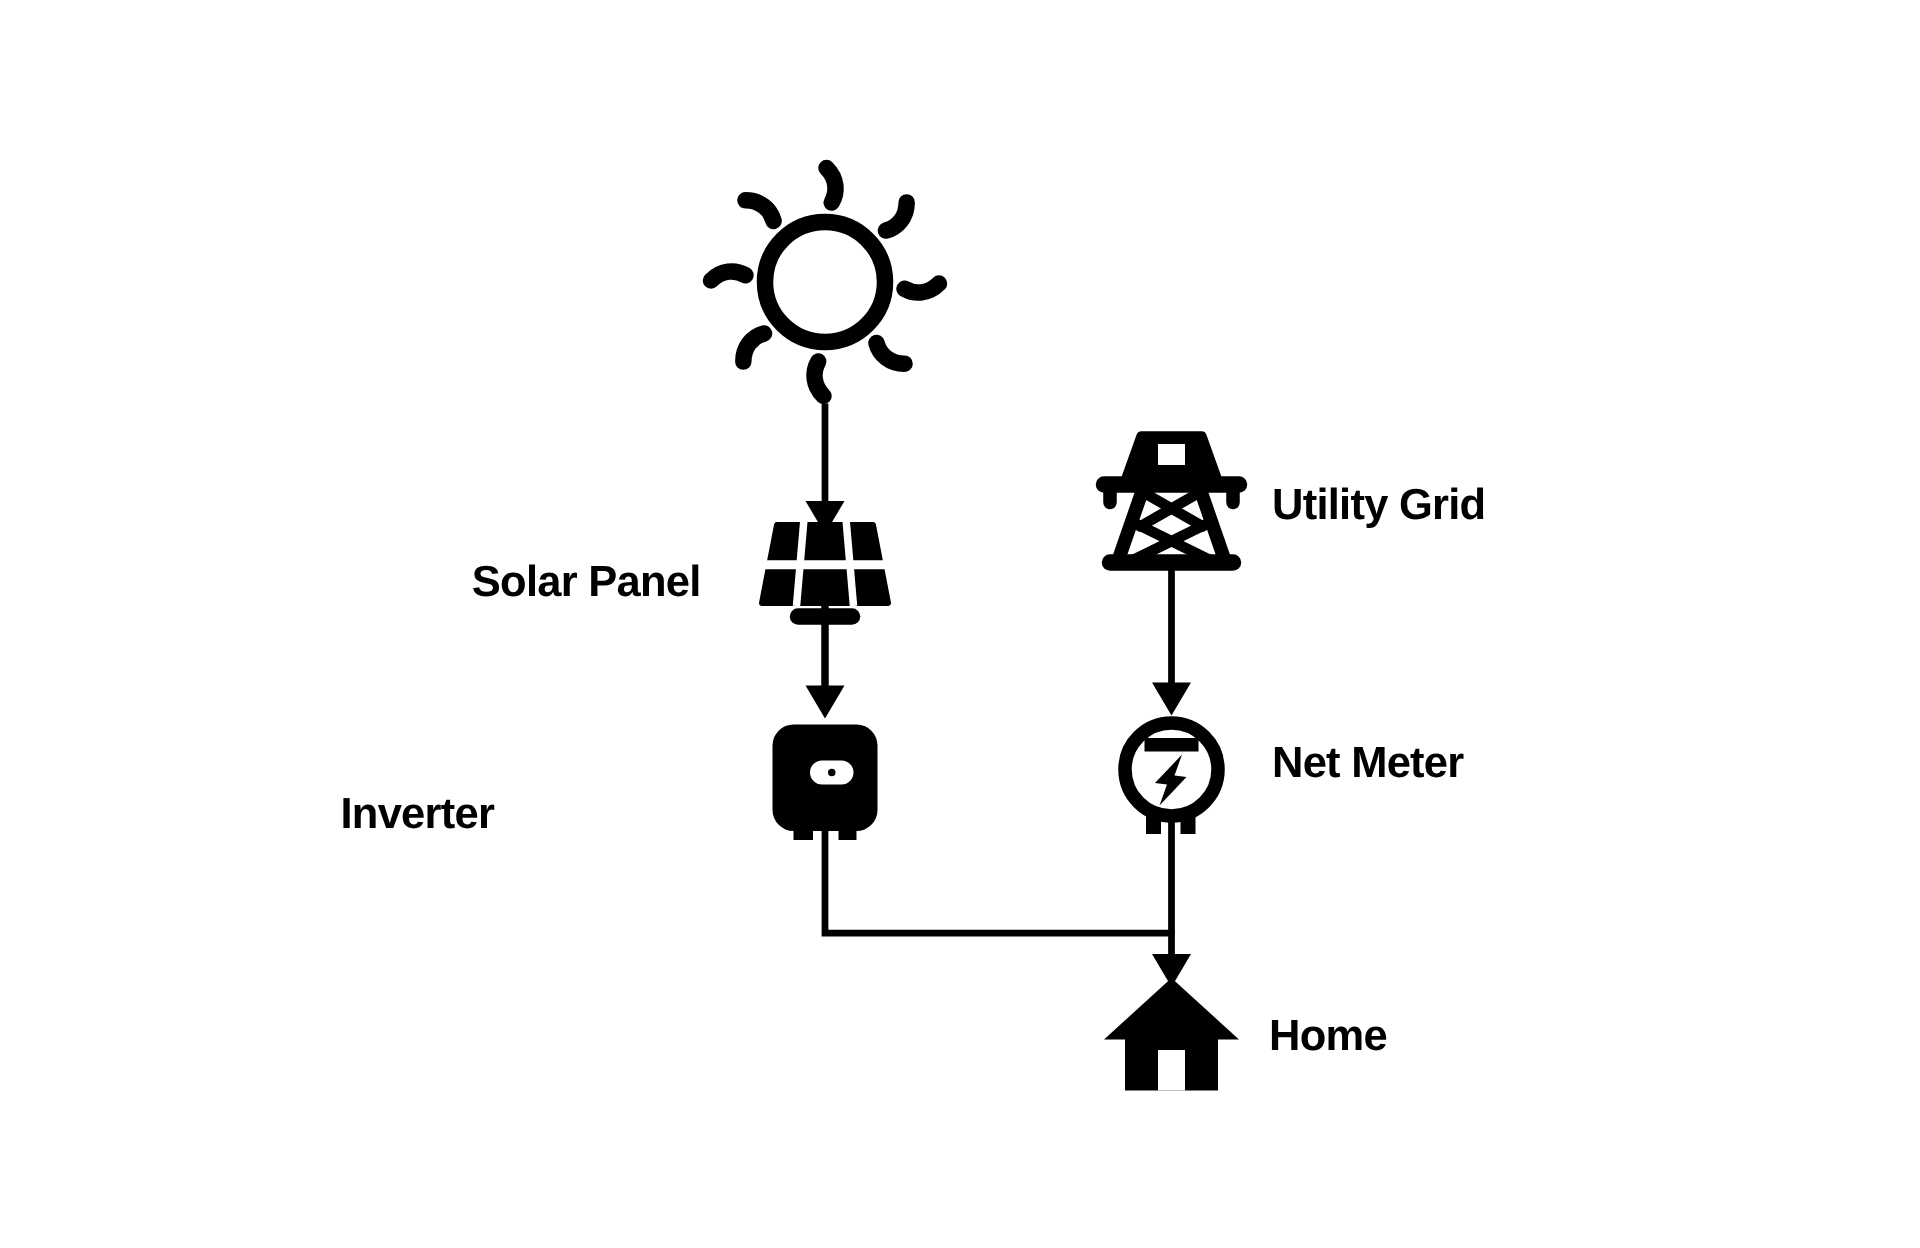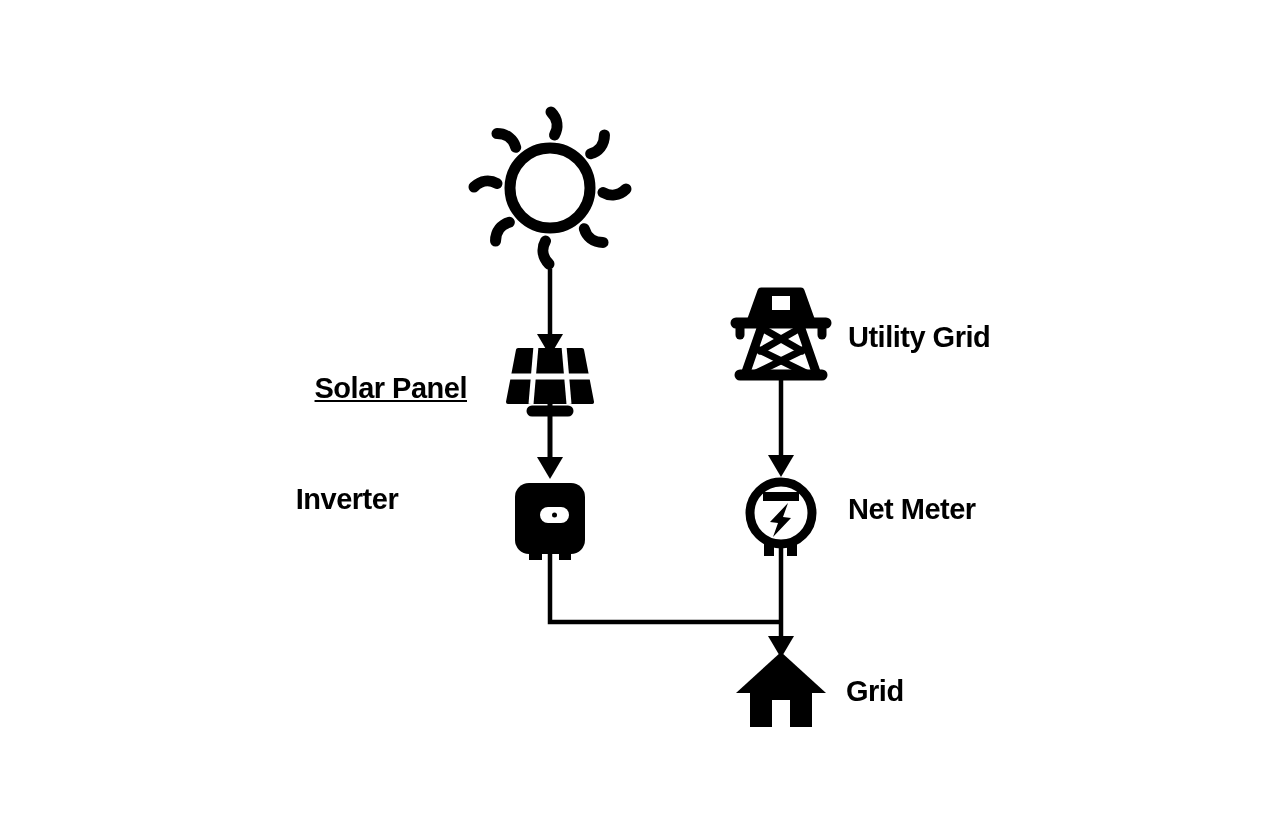--- a/index.html
+++ b/index.html
@@ -20,22 +20,22 @@
   .node-label {
     position: absolute;
     font-family: "Liberation Sans", "DejaVu Sans", sans-serif;
     font-size: 29px;
     font-weight: 700;
     letter-spacing: -0.5px;
     color: var(--ink, #000);
     line-height: 34px;
     white-space: nowrap;
   }
-  .label-solar-panel { left: 227px; top: 371px; width: 240px; text-align: right; text-decoration: underline; }
-  .label-inverter    { left: 227px; top: 482px; width: 240px; text-align: center; }
+  .label-solar-panel { left: 227px; top: 371px; width: 240px; text-align: right; }
+  .label-inverter    { left: 227px; top: 526px; width: 240px; text-align: left; }
   .label-utility-grid { left: 848px; top: 320px; text-align: right; }
   .label-net-meter    { left: 848px; top: 492px; }
   .label-home         { left: 846px; top: 674px; }
 </style>
 </head>
 <body>
 
 <div class="stage">
 
   <svg class="diagram-svg" width="1280" height="832" viewBox="0 0 1280 832">
@@ -124,14 +124,14 @@
       <rect class="ink-fill" x="750" y="687" width="62" height="40"></rect>
       <polygon class="ink-fill" points="736,693 781,652 826,693"></polygon>
       <rect class="bg-fill" x="772" y="700" width="18" height="27"></rect>
     </g>
   </svg>
 
   <div class="node-label label-solar-panel">Solar Panel</div>
   <div class="node-label label-inverter">Inverter</div>
   <div class="node-label label-utility-grid">Utility Grid</div>
   <div class="node-label label-net-meter">Net Meter</div>
-  <div class="node-label label-home">Grid</div>
+  <div class="node-label label-home">Home</div>
 </div>
 
 </body></html>

